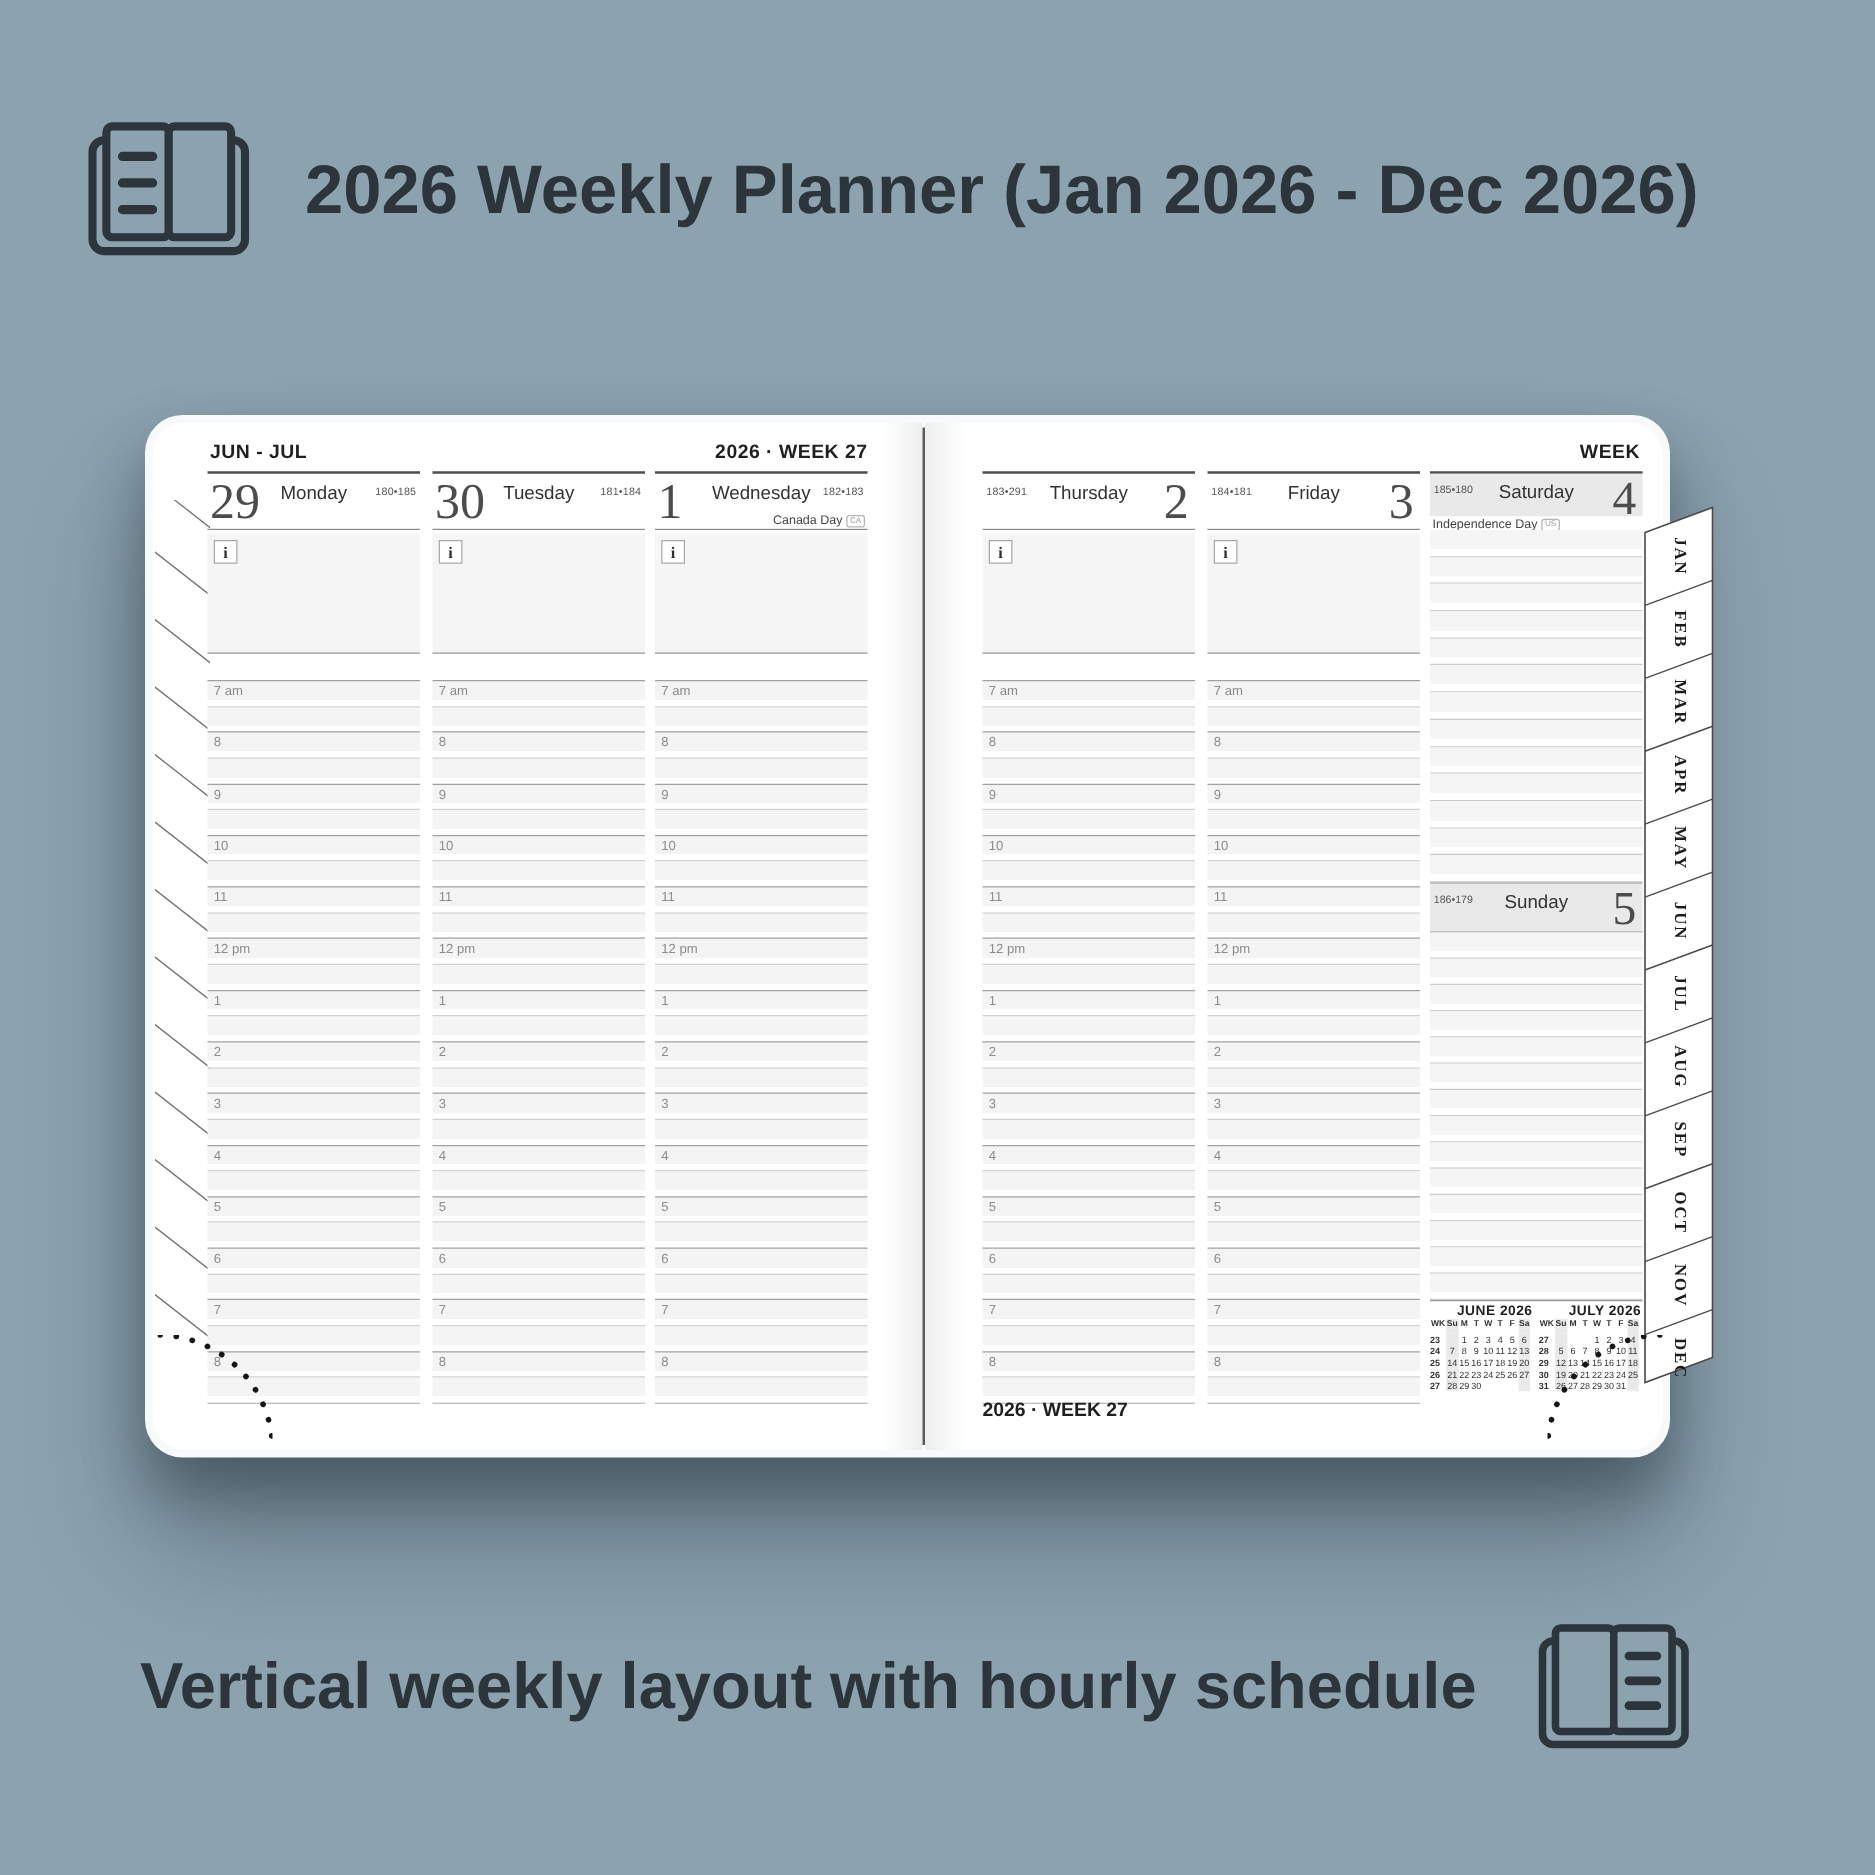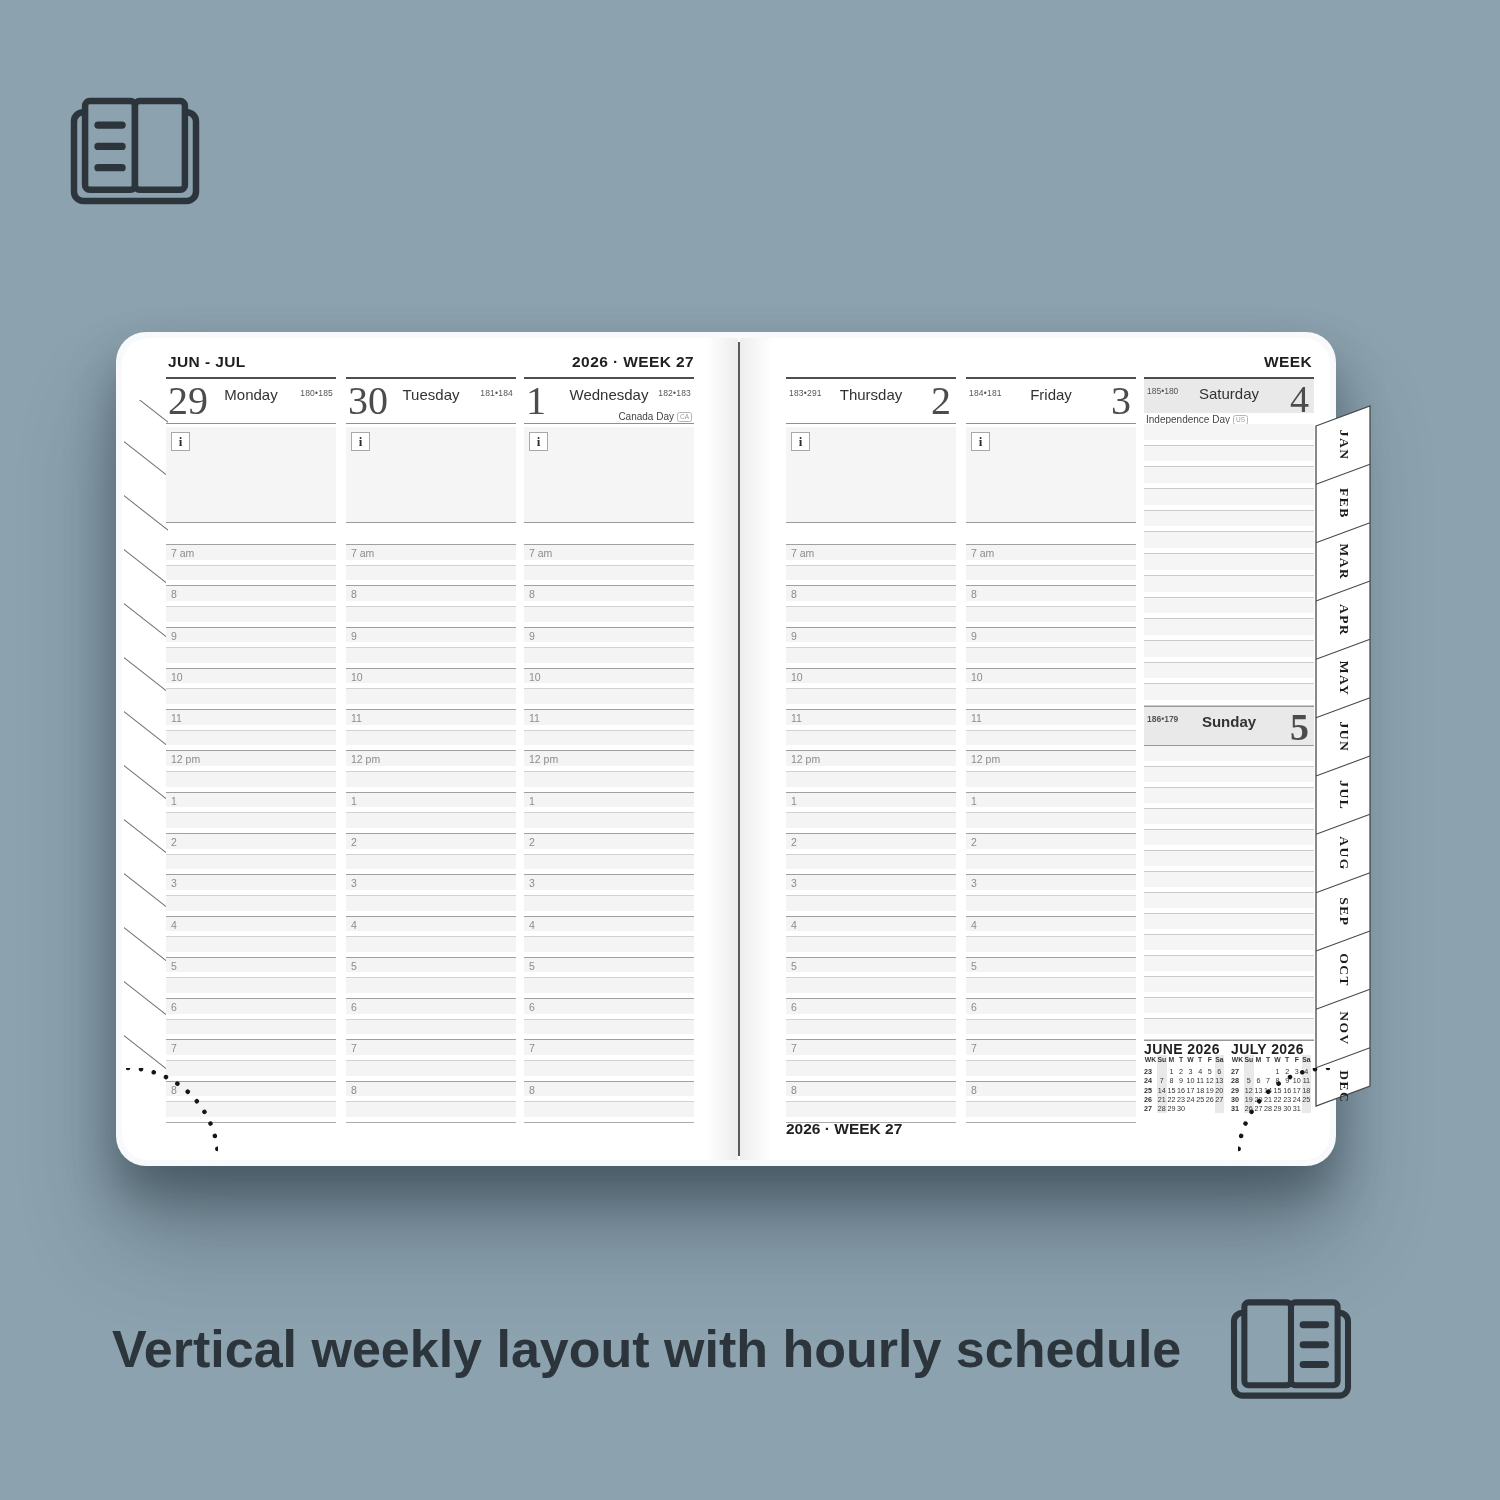--- a/index.html
+++ b/index.html
@@ -58,30 +58,30 @@
   .slot.hour{border-top:1.7px solid #a0a0a0;}
   .slot.half{border-top:1px solid #d1d1d1;}
 
   
   .we-col{position:absolute;left:1022px;top:39px;width:170px;height:741px;}
   .sat-head{position:absolute;top:0;left:0;right:0;height:47px;border-top:2.5px solid #4e4e4e;border-bottom:1.2px solid #8f8f8f;}
   .sat-band,.sun-band{position:absolute;top:0;left:0;right:0;height:34px;background:#e9e9e9;}
   .we-num{font-family:"Liberation Serif","DejaVu Serif",serif;font-size:38px;line-height:38px;color:#4c4c4c;position:absolute;right:5px;top:1px;}
   .we-name{position:absolute;left:30px;right:30px;top:6px;text-align:center;font-size:15px;color:#333;}
   .we-doy{position:absolute;left:3px;top:7px;font-size:8.5px;color:#555;}
-  .sun-head{position:absolute;top:329px;left:0;right:0;height:40px;border-top:1.2px solid #9a9a9a;border-bottom:1.2px solid #9a9a9a;box-sizing:border-box;font-weight:bold;}
+  .sun-head{position:absolute;top:329px;left:0;right:0;height:40px;border-top:1.2px solid #9a9a9a;border-bottom:1.2px solid #9a9a9a;box-sizing:border-box;}
   .sun-head .sun-band{height:100%;}
   .sat-rules{position:absolute;top:47px;left:0;right:0;}
   .sun-rules{position:absolute;top:369px;left:0;right:0;}
   .rrow{height:21.7px;border-bottom:1px solid #cbcbcb;background:linear-gradient(#f5f5f5 0 74%,#fff 74% 100%);box-sizing:border-box;}
   .sun-rules .rrow{height:21px;}
   .minis{position:absolute;top:663px;left:0;right:0;height:78px;border-top:1.2px solid #9a9a9a;
          display:flex;gap:5px;padding-top:3px;box-sizing:border-box;}
   .mini{width:82px;}
-  .mtitle{text-align:left;font-weight:700;font-size:14px;letter-spacing:.4px;color:#1f1f1f;line-height:11px;}
+  .mtitle{text-align:right;font-weight:700;font-size:11px;letter-spacing:.4px;color:#1f1f1f;line-height:11px;}
   .mgrid{display:grid;grid-template-columns:13px repeat(7,9.6px);font-size:7.2px;color:#333;line-height:9.2px;text-align:center;}
   .mgrid .hd{font-weight:700;font-size:6.8px;}
   .mgrid .wk{font-weight:700;text-align:left;}
   .mgrid .we{background:#e9e9e9;}
   .mgrid .sp{height:3px;}
 
   
   .hatch{position:absolute;left:2px;top:62px;width:44px;height:702px;overflow:hidden;}
   .hline{position:absolute;left:-22px;width:92px;height:1.3px;background:#6f6f6f;transform:rotate(38deg);}
   .tabs{position:absolute;left:1194px;top:68px;width:60px;height:702px;overflow:visible;}
@@ -95,20 +95,21 @@
 
 <div class="canvas">
 
   <div class="hero">
     <svg viewBox="0 0 160 132" fill="none" stroke="#2b353b" stroke-width="7" stroke-linejoin="round" stroke-linecap="round">
       <rect x="14" y="24" width="132" height="96" rx="10"></rect>
       <rect x="26" y="12" width="54" height="96" rx="5" fill="#8CA2AF"></rect>
       <rect x="80" y="12" width="54" height="96" rx="5" fill="#8CA2AF"></rect>
       <path d="M40 38 h26 M40 61 h26 M40 84 h26" stroke-width="8"></path>
     </svg>
+    <h1>2026 Weekly Planner (Jan 2026 - Dec 2026)</h1>
   </div>
 
   <div class="book">
     <div class="cover"></div>
     <div class="pages">
 
       <div class="gutter-l"></div>
       <div class="gutter-r"></div>
 
       <div id="lbl-range" class="page-label">JUN - JUL</div>

